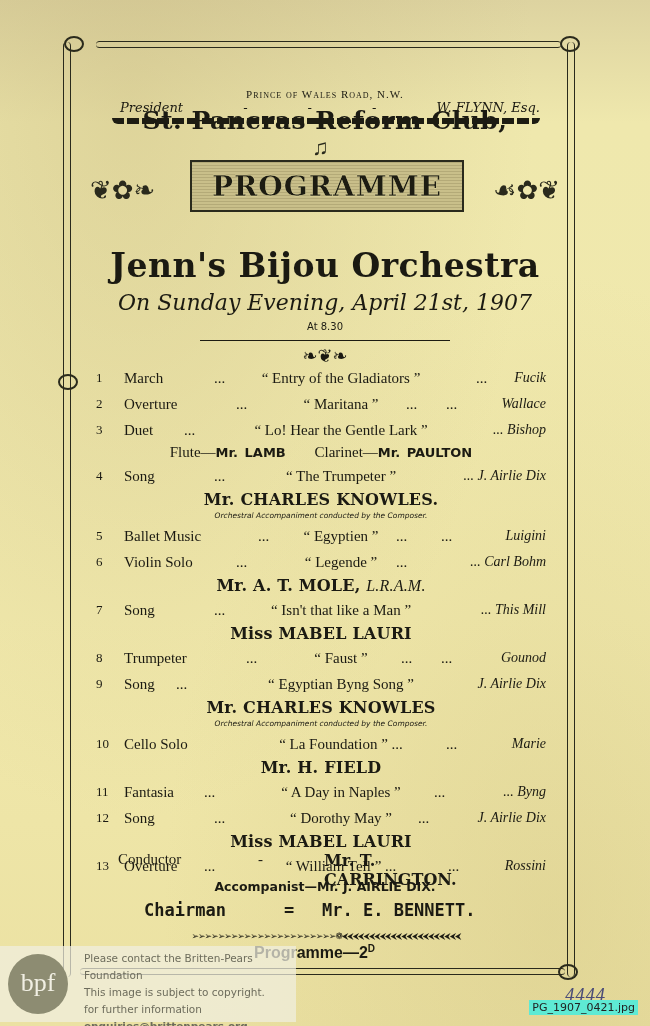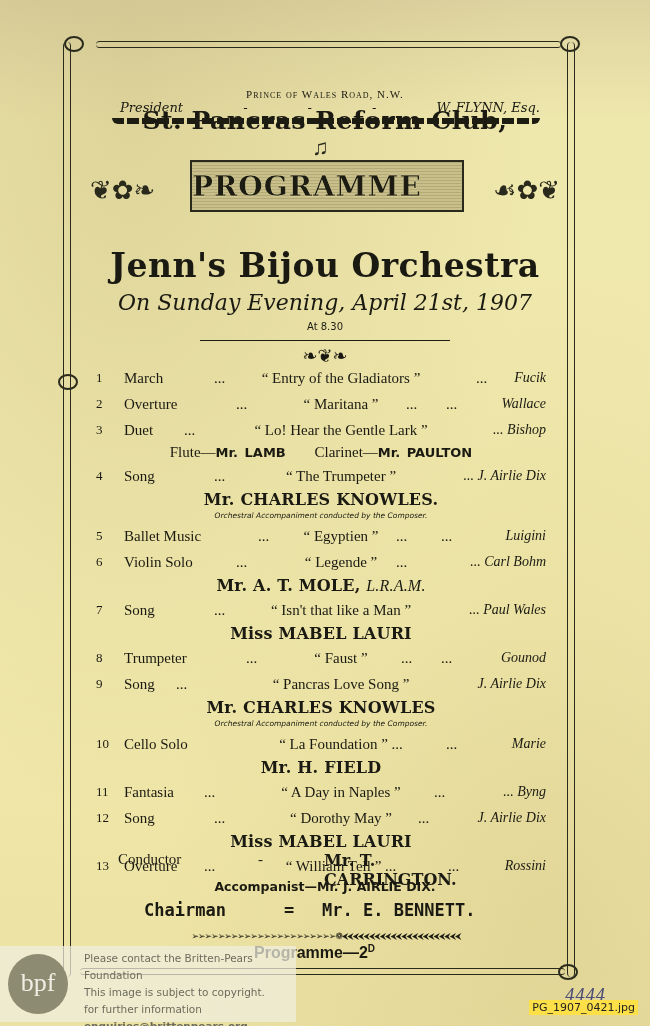--- a/index.html
+++ b/index.html
@@ -18,21 +18,21 @@
   .border-h { height: 5px; border-top: 1.5px solid #2a2a1c; border-bottom: 1.5px solid #2a2a1c; border-radius: 4px; }
   .knot { position: absolute; width: 16px; height: 12px; border: 2px solid #2a2a1c; border-radius: 50%; }
   .center { position: absolute; left: 0; width: 650px; text-align: center; }
   .club { top: 58px; font-family: "DejaVu Serif", serif; font-weight: bold; font-size: 25px; letter-spacing: 0.5px; margin-top: 48px; }
   .addr { top: 88px; font-size: 11px; letter-spacing: 1px; font-variant: small-caps; }
   .pres-row { position: absolute; top: 100px; left: 120px; width: 420px; font-family: "DejaVu Serif", serif; font-style: italic; font-size: 13px; display: flex; justify-content: space-between; }
   .scallop { position: absolute; top: 118px; left: 112px; width: 428px; height: 6px;
     background: repeating-linear-gradient(90deg, #1d1c12 0 12px, transparent 12px 15px); border-radius: 0 0 6px 6px; }
   .banner-wrap { position: absolute; top: 135px; left: 90px; width: 470px; height: 100px; }
   .banner { position: absolute; left: 100px; top: 25px; width: 270px; height: 48px; border: 2px solid #2a2a1c;
-    background: repeating-linear-gradient(0deg, #c9bf8a 0 2px, #b4aa78 2px 3px); display: flex; align-items: center; justify-content: flex-start; }
+    background: repeating-linear-gradient(0deg, #c9bf8a 0 2px, #b4aa78 2px 3px); display: flex; align-items: center; justify-content: center; }
   .banner-text { font-family: "DejaVu Serif", serif; font-size: 28px; font-weight: bold; letter-spacing: 1px; color: #1d1c12; -webkit-text-stroke: 0.3px #f1e9ac; }
   .scroll-l, .scroll-r { position: absolute; top: 40px; font-size: 26px; color: #2a2a1c; }
   .scroll-l { left: 0; } .scroll-r { right: 0; }
   .lyre { position: absolute; left: 222px; top: 0; font-size: 22px; color: #2a2a1c; }
   .orch { top: 246px; font-family: "DejaVu Serif", serif; font-weight: bold; font-size: 33px; letter-spacing: 0.5px; }
   .evening { top: 290px; font-family: "DejaVu Serif", serif; font-style: italic; font-size: 22px; }
   .at-time { top: 321px; font-family: "DejaVu Sans", sans-serif; font-size: 10px; }
   .rule { position: absolute; left: 200px; width: 250px; top: 340px; border-top: 1.5px solid #1d1c12; }
   .orn { top: 345px; font-size: 18px; }
   .items { position: absolute; left: 96px; width: 450px; top: 365px; }
@@ -57,21 +57,21 @@
   .chair-row .lbl { position: absolute; left: 0; }
   .chair-row .dash { position: absolute; left: 140px; }
   .chair-row .val { position: absolute; left: 178px; }
   .bottom-orn { position: absolute; top: 932px; left: 92px; width: 468px; height: 8px; text-align: center; font-size: 9px; line-height: 8px; letter-spacing: -1px; overflow: hidden; white-space: nowrap; }
   .price { position: absolute; top: 943px; left: 254px; font-family: Liberation Sans, sans-serif; font-weight: bold; font-size: 16px; }
   .price sup { font-size: 10px; }
   .copyright { position: absolute; left: 0; top: 946px; width: 296px; height: 76px; background: rgba(240,238,225,0.72); }
   .bpf-logo { position: absolute; left: 8px; top: 8px; width: 60px; height: 60px; border-radius: 50%; background: #8d8c72; color: #f1efe3; font-family: "Liberation Serif", serif; font-size: 26px; line-height: 58px; text-align: center; }
   .copy-lines { position: absolute; left: 84px; top: 4px; font-family: "DejaVu Sans", sans-serif; font-size: 10.5px; color: #6d6c5c; line-height: 17px; }
   .copy-lines a { color: #6d6c5c; text-decoration: underline; font-weight: bold; }
-  .filename { position: absolute; right: 12px; top: 1000px; background: #fde047; font-family: "DejaVu Sans", sans-serif; font-size: 11px; padding: 1px 3px; color: #222; }
+  .filename { position: absolute; right: 12px; top: 1000px; background: #5eead4; font-family: "DejaVu Sans", sans-serif; font-size: 11px; padding: 1px 3px; color: #222; }
   .sig { position: absolute; right: 44px; top: 986px; font-family: "DejaVu Serif", serif; font-style: italic; font-size: 16px; color: #4b4c78; }
 </style>
 </head>
 <body>
 
 <div class="border-v" style="left:63px; top:42px; height:935px;"></div>
 <div class="border-v" style="left:567px; top:42px; height:935px;"></div>
 <div class="border-h" style="left:96px; top:41px; width:465px;"></div>
 <div class="border-h" style="left:80px; top:968px; width:485px;"></div>
 <div class="knot" style="left:64px; top:36px;"></div>
@@ -170,39 +170,39 @@
   <div class="perf">
     <span>Mr. A. T. MOLE,</span>
     <i style="font-weight:normal; font-family:'Liberation Serif',serif">L.R.A.M.</i>
   </div>
 
   <div class="row">
     <span class="num">7</span>
     <span class="kind">Song</span>
     <span class="dots1">...</span>
     <span class="title offset">“ Isn't that like a Man ”</span>
-    <span class="comp">... Paul Wales</span>
+    <span class="comp">... This Mill</span>
   </div>
   <div class="perf">Miss MABEL LAURI</div>
 
   <div class="row">
     <span class="num">8</span>
     <span class="kind">Trumpeter</span>
     <span class="dots1" style="left:150px">...</span>
     <span class="title offset">“ Faust ”</span>
     <span class="dots2" style="left:305px">...</span>
     <span class="dots2" style="left:345px">...</span>
     <span class="comp">Gounod</span>
   </div>
 
   <div class="row">
     <span class="num">9</span>
     <span class="kind">Song</span>
     <span class="dots1" style="left:80px">...</span>
-    <span class="title offset">“ Pancras Love Song ”</span>
+    <span class="title offset">“ Egyptian Byng Song ”</span>
     <span class="comp">J. Airlie Dix</span>
   </div>
   <div class="perf">Mr. CHARLES KNOWLES</div>
   <div class="note">Orchestral Accompaniment conducted by the Composer.</div>
 
   <div class="row">
     <span class="num">10</span>
     <span class="kind">Cello Solo</span>
     <span class="title offset">“ La Foundation ” ...</span>
     <span class="dots2" style="left:350px">...</span>

